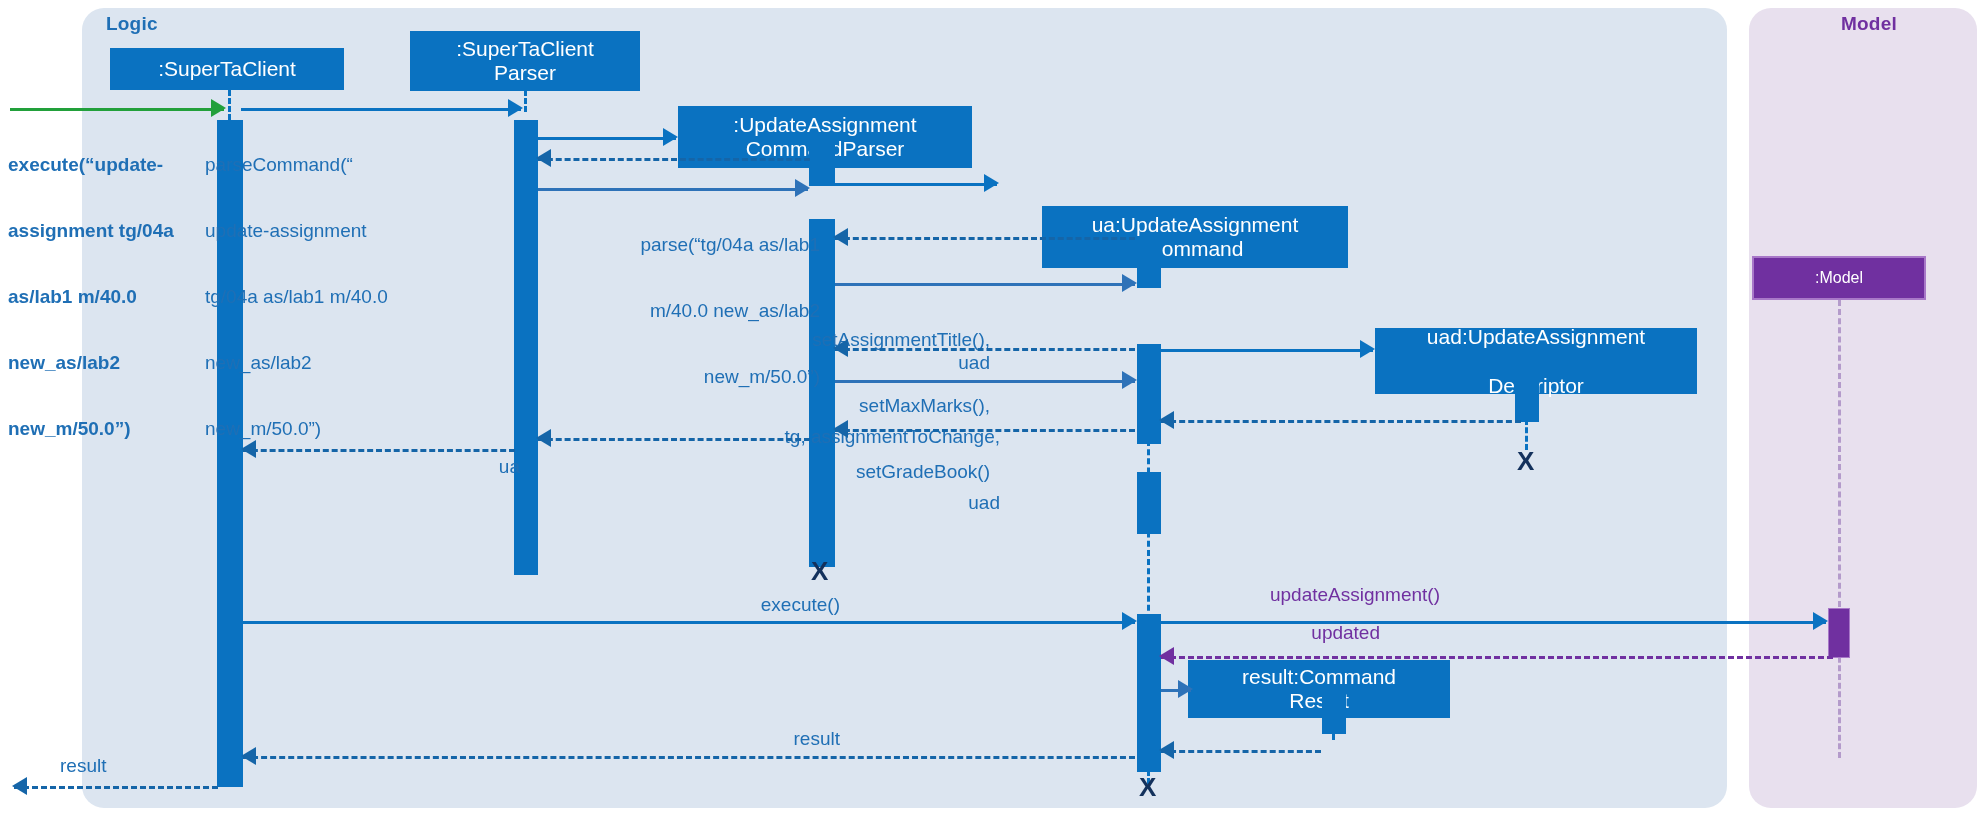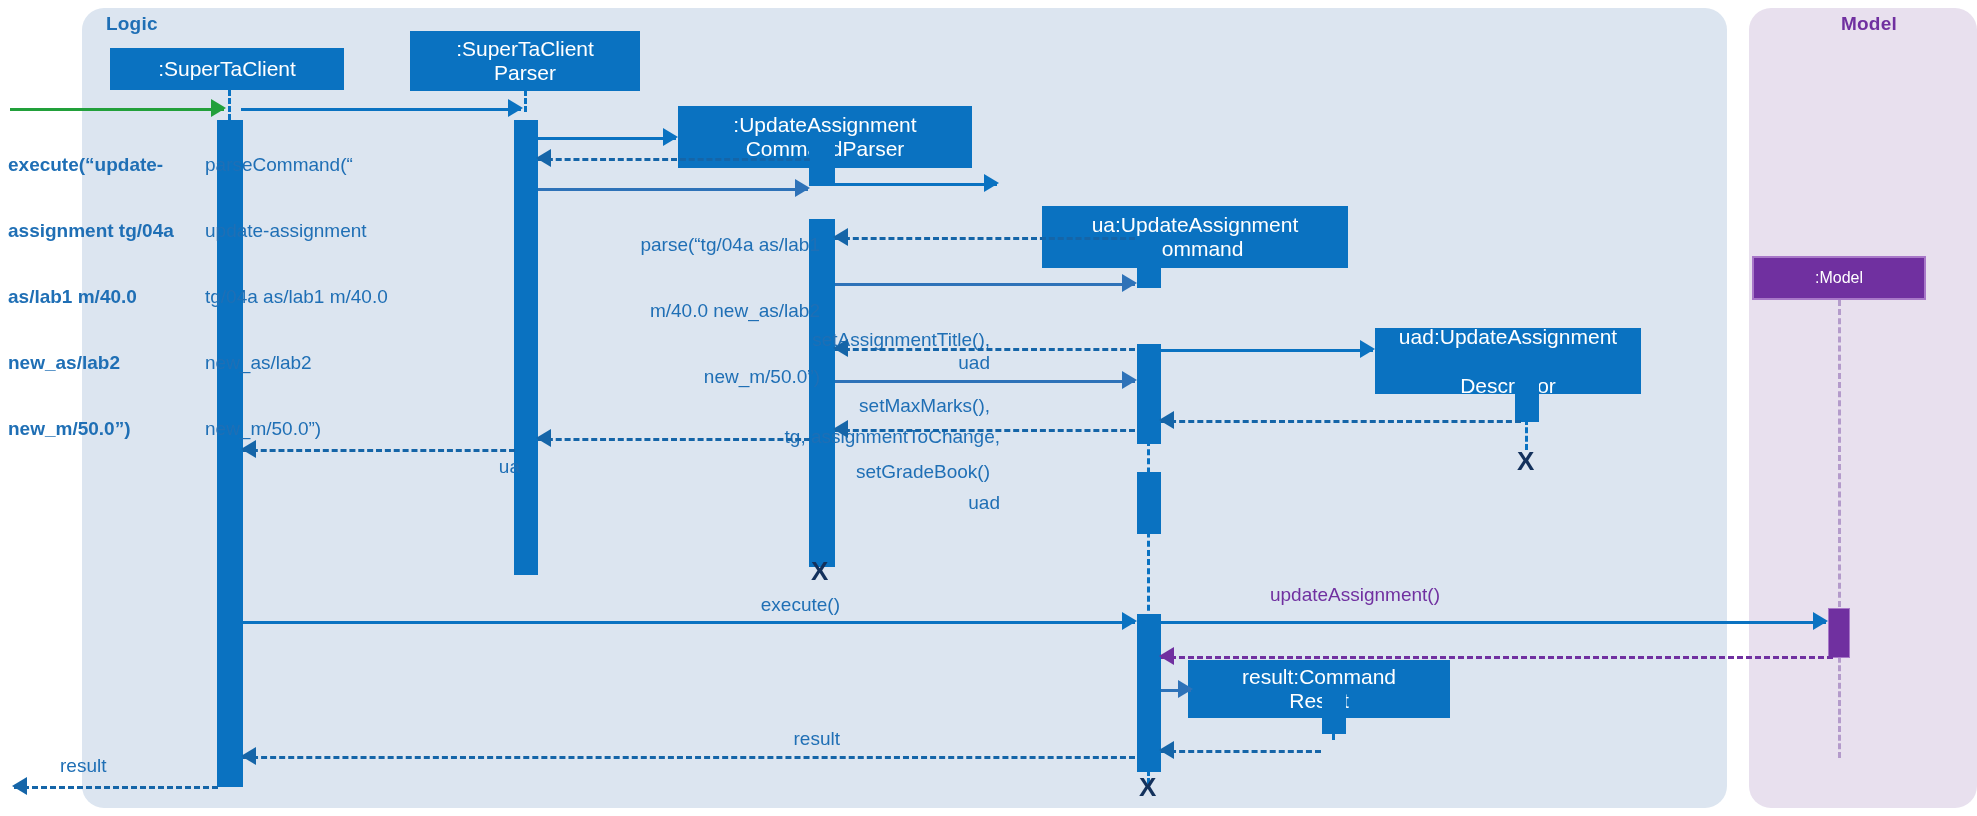--- a/index.html
+++ b/index.html
@@ -94,21 +94,21 @@
   <div class="pbox" style="left:678px;top:106px;width:294px;height:62px;flex-direction:column;">
     <span>:UpdateAssignment</span>
     <span>CommandParser</span>
   </div>
 
   <div class="pbox" style="left:1001px;top:206px;width:306px;height:62px;flex-direction:column;margin-left:41px;">
     <span>ua:UpdateAssignment</span>
     <span>Command</span>
   </div>
 
-  <div class="pbox" style="left:1375px;top:328px;width:266px;height:66px;flex-direction:column;gap:25px;">
+  <div class="pbox" style="left:1375px;top:328px;width:322px;height:66px;flex-direction:column;gap:25px;">
     <span>uad:UpdateAssignment</span>
     <span>Descriptor</span>
   </div>
 
   <div class="pbox" style="left:1188px;top:660px;width:262px;height:58px;flex-direction:column;">
     <span>result:Command</span>
     <span>Result</span>
   </div>
 
   <div class="pbox model" style="left:1752px;top:256px;width:174px;height:44px;">
@@ -241,20 +241,21 @@
   <div class="msg purple solid" style="left:1161px;top:621px;width:665px;">
     <div class="line"></div>
     <div class="head right dk"></div>
   </div>
   <div class="lbl purple c" style="left:1040px;top:584px;width:400px;">updateAssignment()</div>
 
   <div class="msg purple dash" style="left:1161px;top:656px;width:672px;">
     <div class="line"></div>
     <div class="head left pp"></div>
   </div>
+  <div class="lbl purple c" style="left:1060px;top:622px;width:320px;">updated</div>
 
   <div class="msg solid" style="left:1161px;top:689px;width:30px;">
     <div class="line"></div>
     <div class="head right"></div>
   </div>
 
   <div class="msg dash" style="left:1161px;top:750px;width:160px;">
     <div class="line"></div>
     <div class="head left"></div>
   </div>

